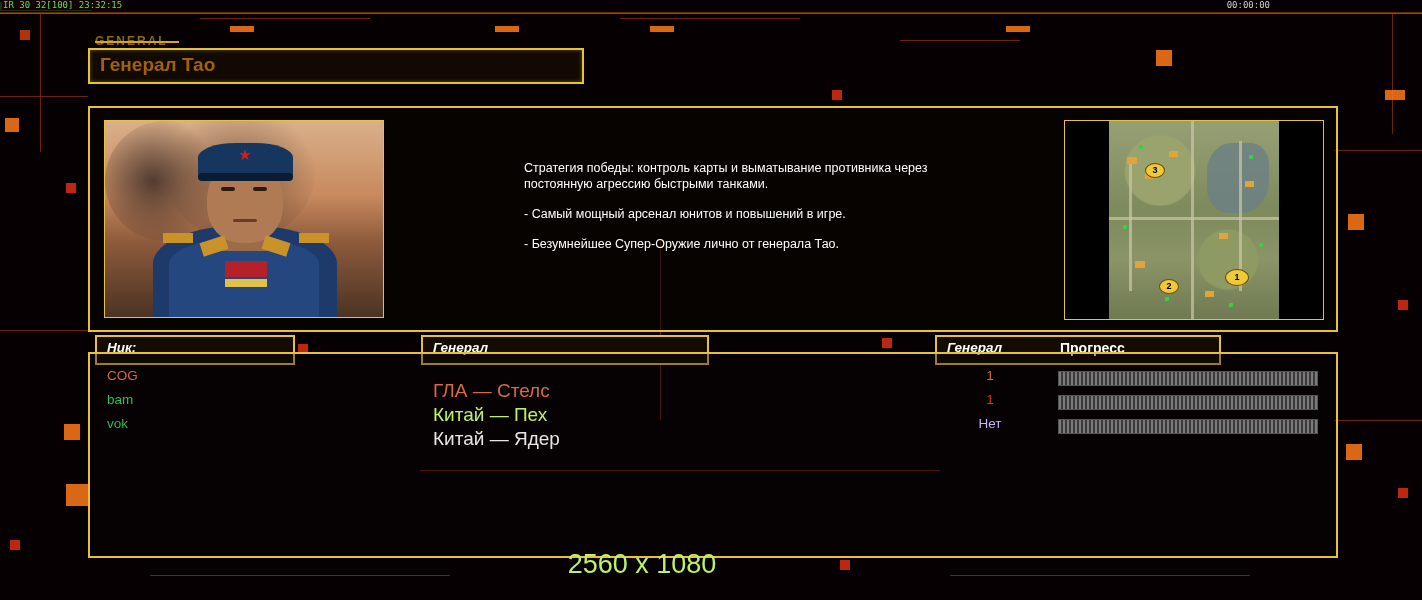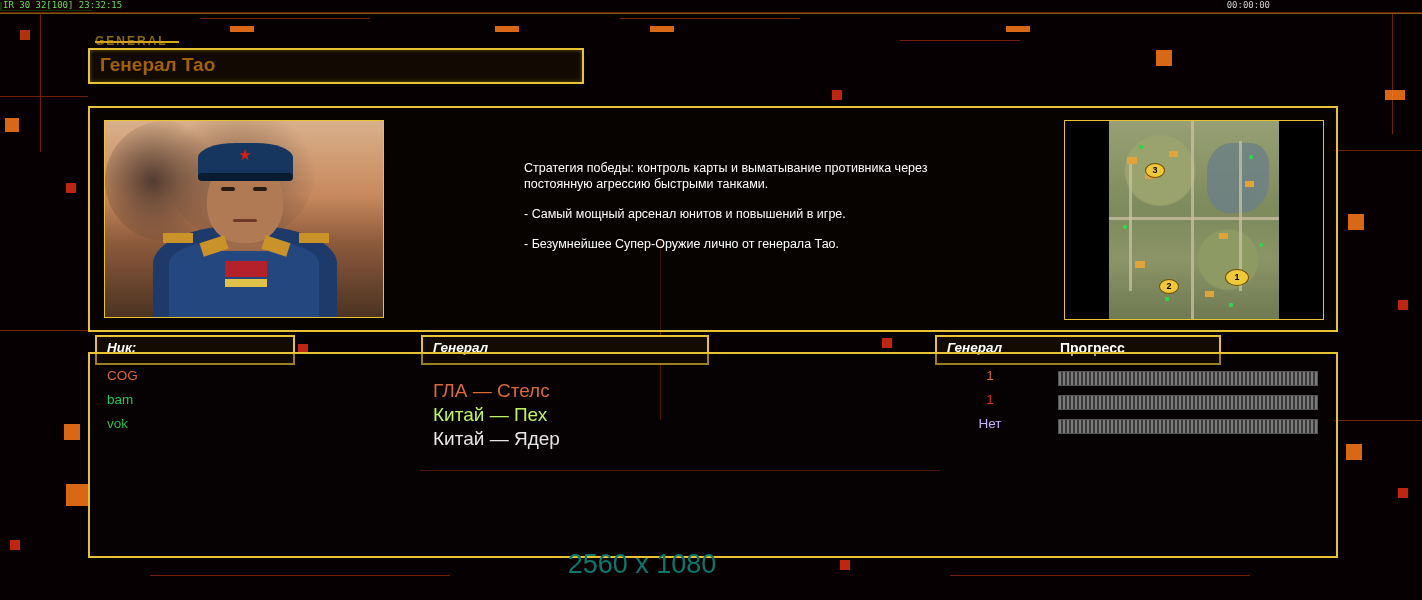--- a/index.html
+++ b/index.html
@@ -130,21 +130,21 @@
   .row .team{position:absolute;left:880px;top:2px;width:40px;text-align:center;font-size:13.5px;}
   .row .prog{
     position:absolute;left:968px;top:5px;width:258px;height:13px;
     background:repeating-linear-gradient(90deg,#7b7b7b 0 2px,#3a3a3a 2px 4px);
     border:1px solid #555;
   }
 
   
   .res{
     position:absolute;left:0;top:549px;width:1284px;text-align:center;
-    font-size:27px;color:#0f766e;font-weight:normal;
+    font-size:27px;color:#bef264;font-weight:normal;
   }
 </style>
 </head>
 <body>
 
 <div class="root">
 
   <div class="line" style="left:0;top:12px;width:1422px;"></div>
   <div class="yline" style="left:0;top:13px;width:1422px;"></div>
   <div class="line" style="left:0;top:96px;width:88px;"></div>

